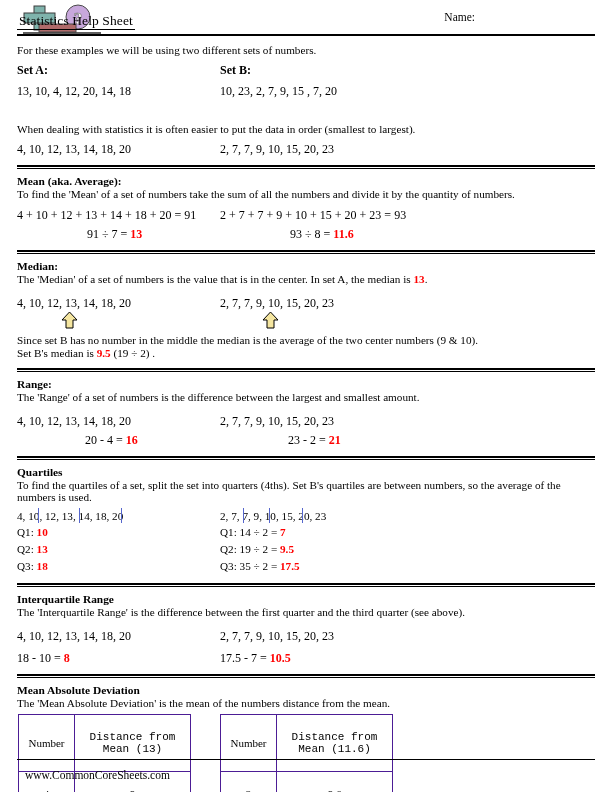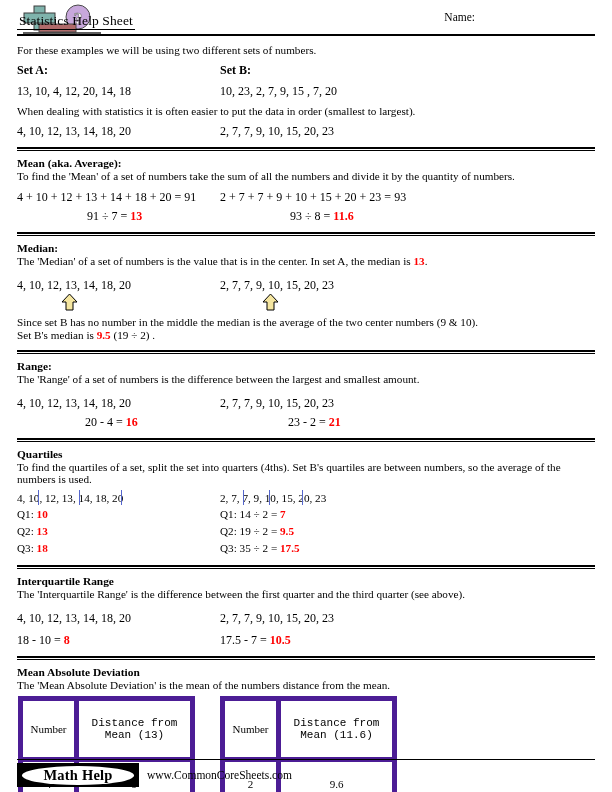--- a/index.html
+++ b/index.html
@@ -84,21 +84,21 @@
   .tables { position: relative; margin-top: 5px; height: 108px; }
   table {
     position: absolute;
     top: 0;
     border-collapse: collapse;
     font-size: 11px;
   }
   table.t-a { left: 1px; }
   table.t-b { left: 203px; }
   th, td {
-    border: 5px solid #4c1d95;
+    border: 1px solid #4c1d95;
     height: 13.3px;
     line-height: 12px;
     text-align: center;
     font-weight: normal;
     padding: 16px 3px;
   }
   th { font-size: 11px; }
   .c-num  { width: 56px; }
   .c-dist { width: 116px; font-family: Liberation Mono, monospace; }
 
@@ -167,21 +167,21 @@
   <div class="row">
     <span class="col-a bold">Set A:</span>
     <span class="col-b bold">Set B:</span>
   </div>
 
   <div class="row">
     <span class="col-a">13, 10, 4, 12, 20, 14, 18</span>
     <span class="col-b">10, 23, 2, 7, 9, 15 , 7, 20</span>
   </div>
 
-  <div class="intro" style="margin-top:7px;">When dealing with statistics it is often easier to put the data in order (smallest to largest).</div>
+  <div class="intro" style="margin-top:25px;">When dealing with statistics it is often easier to put the data in order (smallest to largest).</div>
 
   <div class="row">
     <span class="col-a">4, 10, 12, 13, 14, 18, 20</span>
     <span class="col-b">2, 7, 7, 9, 10, 15, 20, 23</span>
   </div>
 
   <div class="sep">
       <div class="thick"></div>
       <div class="thin"></div>
     </div>
@@ -364,19 +364,16 @@
             <td>15</td>
             <td>3.4</td>
           </tr>
 
       </tbody>
     </table>
   </div>
 
   <div class="footer-rule"></div>
   <div class="footer">
-    <div class="badge">
-      <div class="badge-oval">Math Help</div>
-    </div>
     <div class="site">www.CommonCoreSheets.com</div>
   </div>
 
 </div>
 
 </body></html>

